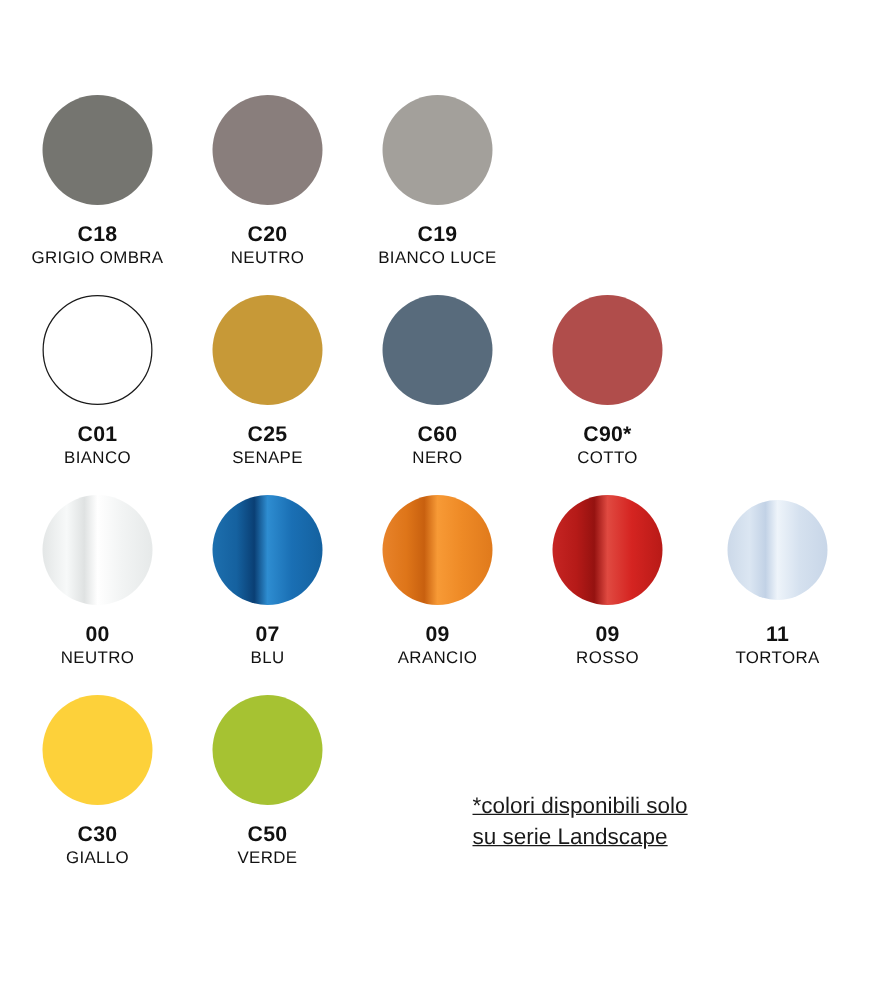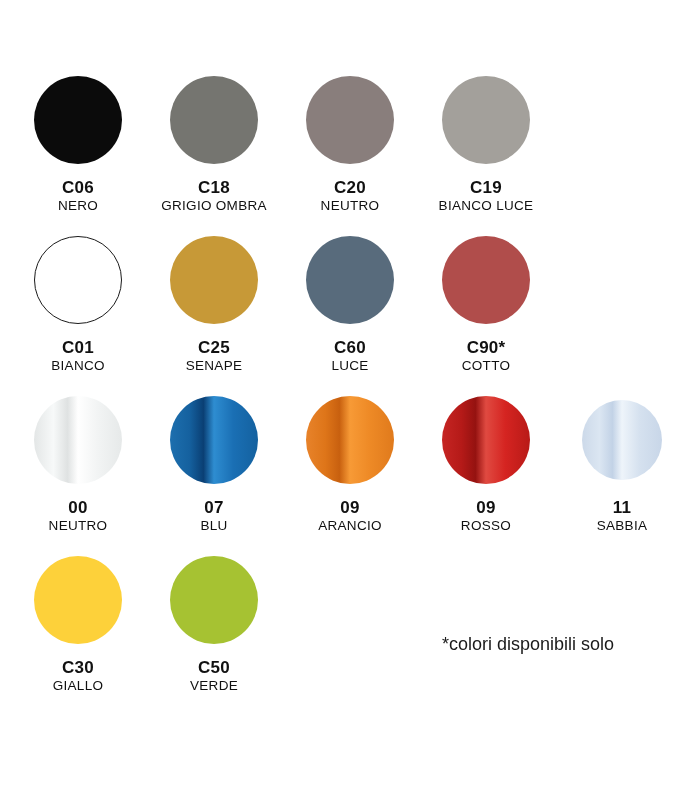--- a/index.html
+++ b/index.html
@@ -81,44 +81,36 @@
     color: #111111;
     display: block;
     margin-top: 1px;
   }
 
   .footnote {
     position: absolute;
     left: 378px;
     top: 632px;
     width: 300px;
-    text-align: center;
+    text-align: left;
     font-size: 18px;
     line-height: 1.38;
     color: #1a1a1a;
+    text-decoration: underline;
   }
   .footnote span { display: block; }
 </style>
 </head>
 <body>
 
 <div class="palette-sheet">
 
   <div class="swatch-row">
       <div class="swatch-cell">
         <div class="swatch-disc-wrap">
-          <div class="swatch-disc" style="background: rgb(11, 11, 11);"></div>
-        </div>
-        <div class="swatch-labels">
-          <span class="swatch-code">C06</span>
-          <span class="swatch-name">NERO</span>
-        </div>
-      </div>
-      <div class="swatch-cell">
-        <div class="swatch-disc-wrap">
           <div class="swatch-disc" style="background: rgb(117, 117, 112);"></div>
         </div>
         <div class="swatch-labels">
           <span class="swatch-code">C18</span>
           <span class="swatch-name">GRIGIO OMBRA</span>
         </div>
       </div>
       <div class="swatch-cell">
         <div class="swatch-disc-wrap">
           <div class="swatch-disc" style="background: rgb(137, 126, 124);"></div>
@@ -156,21 +148,21 @@
           <span class="swatch-code">C25</span>
           <span class="swatch-name">SENAPE</span>
         </div>
       </div>
       <div class="swatch-cell">
         <div class="swatch-disc-wrap">
           <div class="swatch-disc" style="background: rgb(88, 107, 124);"></div>
         </div>
         <div class="swatch-labels">
           <span class="swatch-code">C60</span>
-          <span class="swatch-name">LUCE</span>
+          <span class="swatch-name">NERO</span>
         </div>
       </div>
       <div class="swatch-cell">
         <div class="swatch-disc-wrap">
           <div class="swatch-disc" style="background: rgb(176, 77, 75);"></div>
         </div>
         <div class="swatch-labels">
           <span class="swatch-code">C90*</span>
           <span class="swatch-name">COTTO</span>
         </div>
@@ -212,21 +204,21 @@
           <span class="swatch-code">09</span>
           <span class="swatch-name">ROSSO</span>
         </div>
       </div>
       <div class="swatch-cell">
         <div class="swatch-disc-wrap">
           <div class="swatch-disc small" style="background: linear-gradient(90deg, rgb(204, 217, 233) 0%, rgb(219, 230, 242) 22%, rgb(194, 210, 230) 38%, rgb(238, 244, 250) 50%, rgb(213, 225, 239) 72%, rgb(200, 214, 232) 100%);"></div>
         </div>
         <div class="swatch-labels">
           <span class="swatch-code">11</span>
-          <span class="swatch-name">SABBIA</span>
+          <span class="swatch-name">TORTORA</span>
         </div>
       </div>
     </div>
   <div class="swatch-row">
       <div class="swatch-cell">
         <div class="swatch-disc-wrap">
           <div class="swatch-disc" style="background: rgb(253, 209, 58);"></div>
         </div>
         <div class="swatch-labels">
           <span class="swatch-code">C30</span>
@@ -239,15 +231,16 @@
         </div>
         <div class="swatch-labels">
           <span class="swatch-code">C50</span>
           <span class="swatch-name">VERDE</span>
         </div>
       </div>
     </div>
 
   <div class="footnote">
     <span>*colori disponibili solo</span>
+    <span>su serie Landscape</span>
   </div>
 
 </div>
 
 </body></html>

